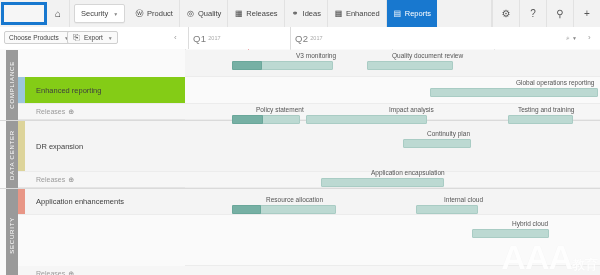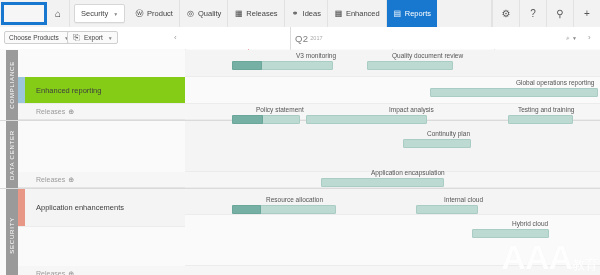--- a/index.html
+++ b/index.html
@@ -142,20 +142,24 @@
     <div class="btn" id="btn-export">
       <span class="nav-icon">⎘</span>
       <span>Export</span>
       <span class="caret">▼</span>
     </div>
 
     <div class="q-nav-left"><span>‹</span></div>
     <div class="q-nav-right"><span>›</span></div>
     <div class="zoomsel">⌕<span class="caret">▼</span></div>
 
+    <div class="qhead" style="left:188px;width:102px">
+      <span class="ql">Q1</span>
+      <span class="qy">2017</span>
+    </div>
     <div class="qhead" style="left:290px;width:102px">
       <span class="ql">Q2</span>
       <span class="qy">2017</span>
     </div>
   </div>
 
   <div class="body">
 
     <div class="grid-col" style="left:185px"></div>
     <div class="grid-col" style="left:290px"></div>
@@ -180,34 +184,38 @@
       <span class="rtext">Releases</span>
       <span class="plus">⊕</span>
     </div>
     <div class="groupsep" style="top:71px"></div>
 
     <div class="grouplabel" style="top:72px;height:67px">
       <span>DATA CENTER</span>
     </div>
 
     <div class="rowstrip" style="top:72px;height:51px;background:#f4f4f4"></div>
+    <div class="row" style="top:72px;height:51px;background:#f4f4f4">
+      <div class="accent" style="background:#ddd49a"></div>
+      <span class="rname">DR expansion</span>
+    </div>
 
     <div class="rowstrip" style="top:123px;height:16px;background:#f6f6f6"></div>
     <div class="rel" style="top:123px;height:16px">
       <span class="rtext">Releases</span>
       <span class="plus">⊕</span>
     </div>
     <div class="groupsep" style="top:139px"></div>
 
     <div class="grouplabel" style="top:140px;height:93px">
       <span>SECURITY</span>
     </div>
 
     <div class="rowstrip" style="top:140px;height:26px;background:#f4f4f4"></div>
-    <div class="row" style="top:140px;height:38px;background:#f4f4f4">
+    <div class="row" style="top:140px;height:26px;background:#f4f4f4">
       <div class="accent" style="background:#e89686"></div>
       <span class="rname">Application enhancements</span>
     </div>
 
     <div class="rowstrip" style="top:166px;height:51px;background:#fafafa"></div>
 
     <div class="rowstrip" style="top:217px;height:16px;background:#f6f6f6"></div>
     <div class="rel" style="top:217px;height:16px">
       <span class="rtext">Releases</span>
       <span class="plus">⊕</span>

